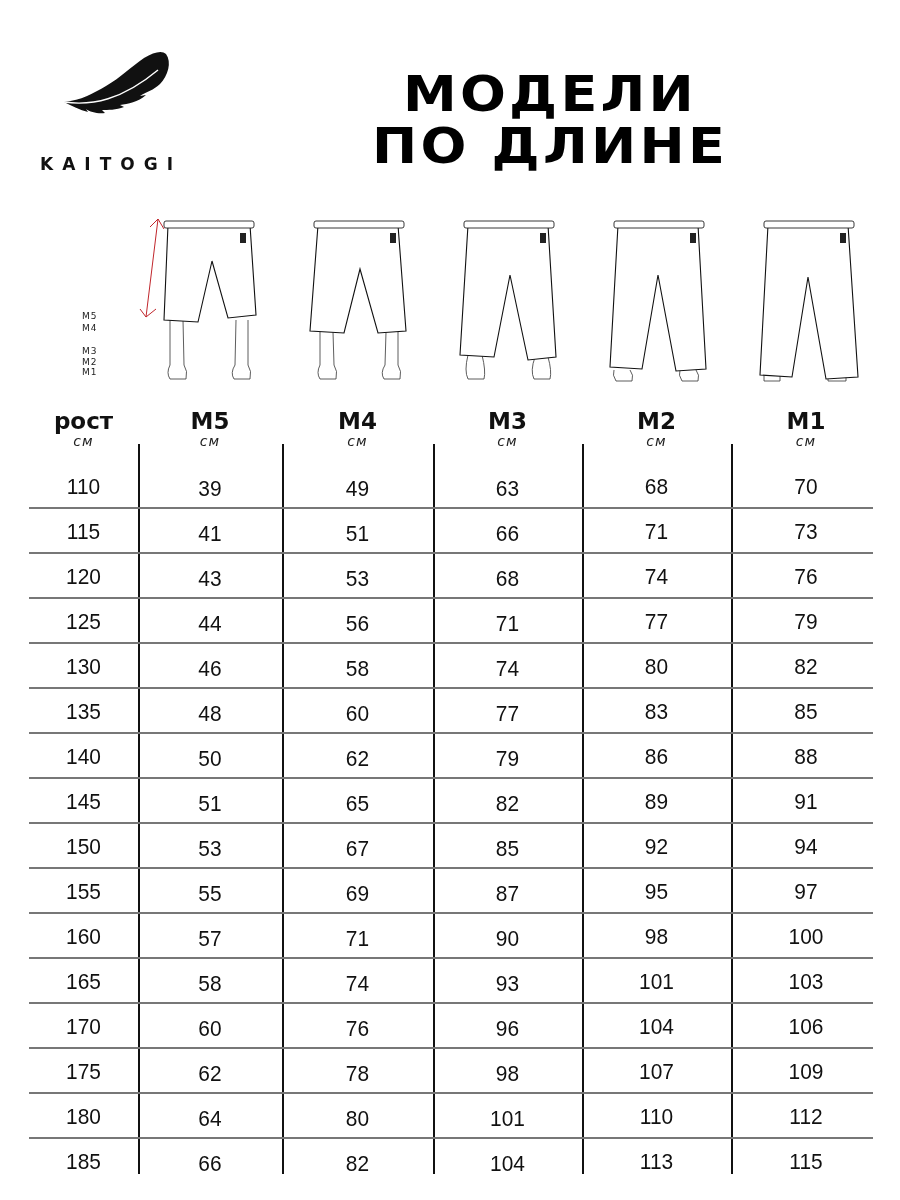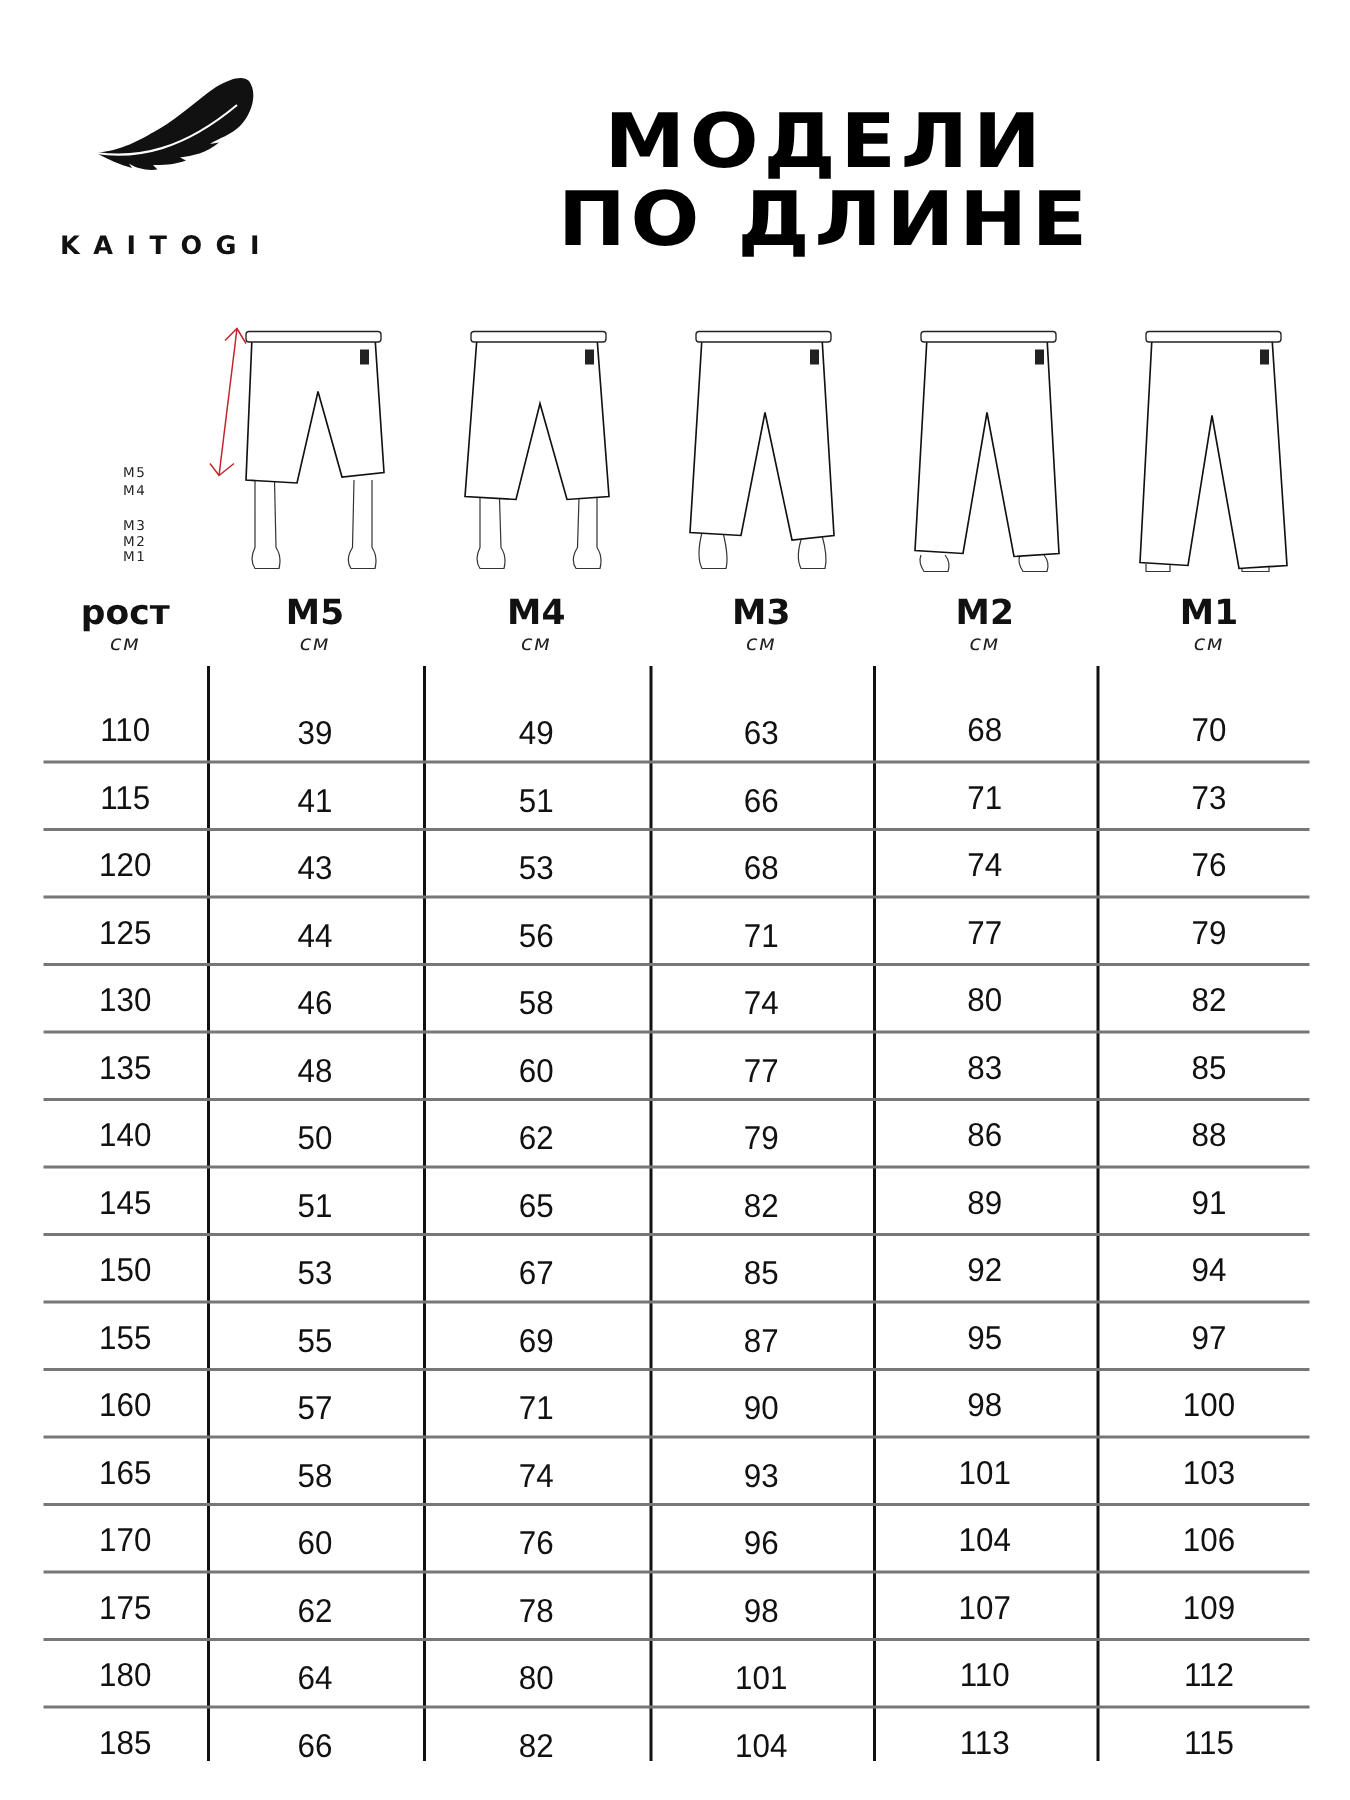--- a/index.html
+++ b/index.html
@@ -9,21 +9,21 @@
   .feather { position:absolute; left:22px; top:0; width:120px; height:70px; }
   .brand { position:absolute; left:0; top:104px; width:160px; font-family:"DejaVu Sans", sans-serif;
            font-size:17px; letter-spacing:9px; font-weight:bold; color:#111; }
   .title { position:absolute; left:360px; top:68px; width:380px; text-align:center;
            font-family:"DejaVu Sans", sans-serif; font-weight:bold; font-size:50px; line-height:52px;
            letter-spacing:3px; color:#000; transform:scaleX(1.08); transform-origin:center; }
   .title div { white-space:nowrap; }
   .illus { position:absolute; left:0; top:205px; width:900px; height:185px; }
   .mlabel { position:absolute; left:82px; font-size:9px; letter-spacing:1px; color:#222; font-family:"DejaVu Sans", sans-serif; }
   .table { position:absolute; left:0; top:0; width:900px; height:1200px; pointer-events:none; }
-  .hdr { position:absolute; top:396px; text-align:center; }
+  .hdr { position:absolute; top:408px; text-align:center; }
   .hdr .h { font-weight:bold; font-size:23px; line-height:26px; color:#111; }
   .hdr .u { font-style:italic; font-size:14px; line-height:14px; color:#222; letter-spacing:1px; }
   .vline { position:absolute; top:444px; width:1.5px; height:730px; background:#111; }
   .hline { position:absolute; left:29px; width:844px; height:1.5px; background:#777; }
   .cell { position:absolute; text-align:center; font-size:22px; font-family:"Liberation Sans", sans-serif;
           color:#111; transform:scaleX(0.95); }
   .rows { position:absolute; left:0; top:0; width:900px; height:1200px; }
 </style>
 </head>
 <body>

